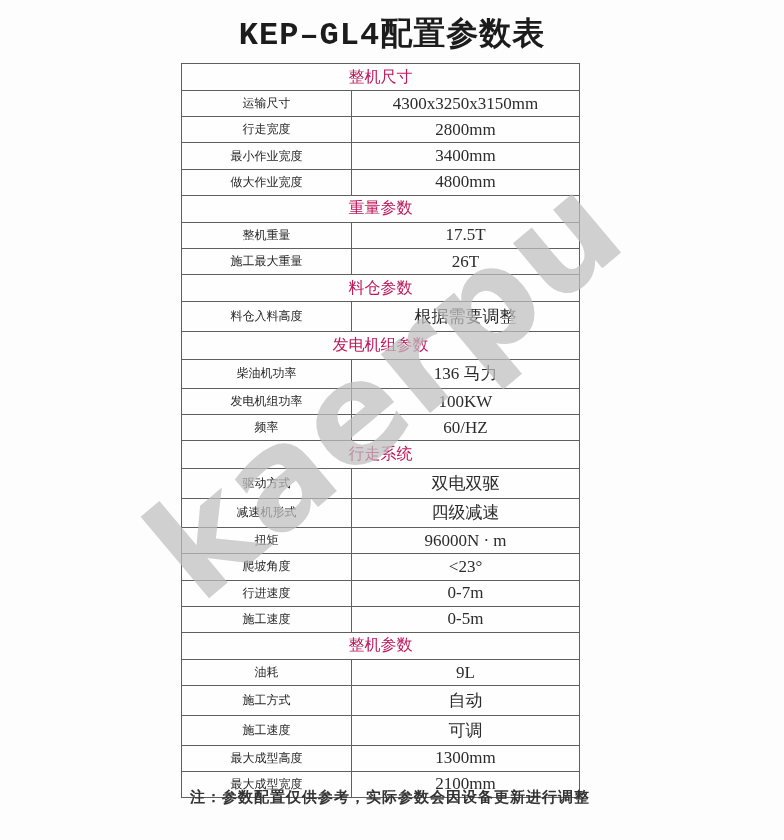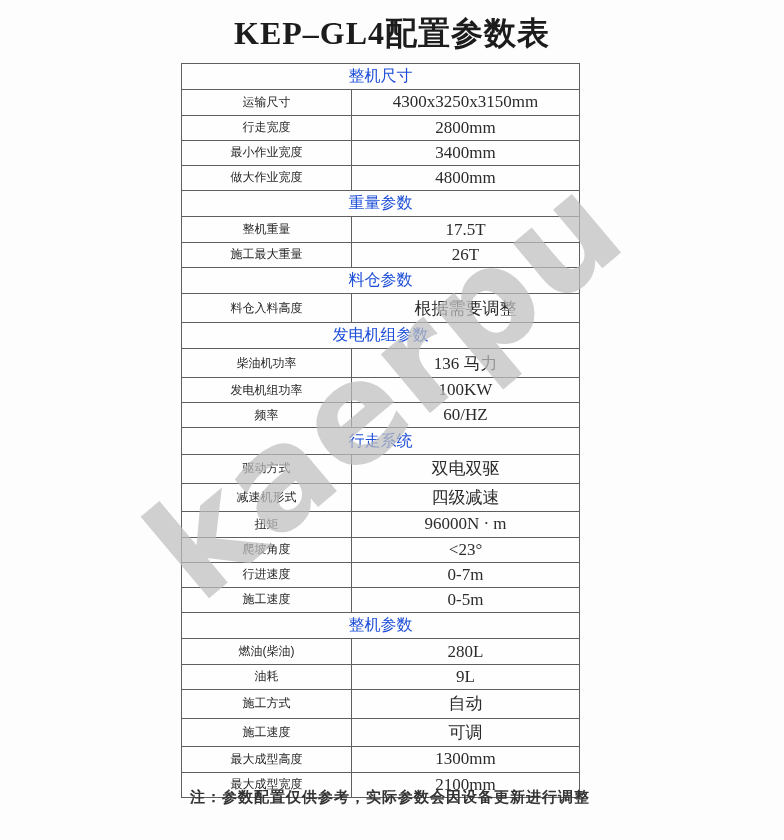--- a/index.html
+++ b/index.html
@@ -18,21 +18,21 @@
     position: absolute;
     top: 12px;
     left: 0;
     width: 784px;
     margin: 0;
     text-align: center;
     font-size: 32px;
     font-weight: 700;
     letter-spacing: 1px;
     color: #1c1c1c;
-    font-family: Liberation Serif, serif;
+    font-family: Liberation Mono, monospace;
   }
   .spec-table {
     position: absolute;
     left: 181px;
     top: 63px;
     width: 398px;
     height: 735px;
     border-collapse: collapse;
     table-layout: fixed;
     background: #fefefe;
@@ -42,21 +42,21 @@
   .spec-table td {
     border: 1px solid #5f5f5f;
     text-align: center;
     vertical-align: middle;
     padding: 0 2px;
     white-space: nowrap;
     overflow: hidden;
   }
   td.section-header {
     font-size: 16px;
-    color: #1d4ed8;
+    color: #be185d;
     font-family: "Liberation Sans", "DejaVu Sans", sans-serif;
   }
   td.label-cell {
     font-size: 12px;
     color: #262626;
     font-family: "Liberation Sans", "DejaVu Sans", sans-serif;
   }
   td.value-cell {
     font-size: 17px;
     color: #2b2b2b;
@@ -178,24 +178,20 @@
           <td class="value-cell">0-7m</td>
         </tr>
         <tr>
           <td class="label-cell">施工速度</td>
           <td class="value-cell">0-5m</td>
         </tr>
         <tr>
           <td colspan="2" class="section-header">整机参数</td>
         </tr>
         <tr>
-          <td class="label-cell">燃油(柴油)</td>
-          <td class="value-cell">280L</td>
-        </tr>
-        <tr>
           <td class="label-cell">油耗</td>
           <td class="value-cell">9L</td>
         </tr>
         <tr>
           <td class="label-cell">施工方式</td>
           <td class="value-cell">自动</td>
         </tr>
         <tr>
           <td class="label-cell">施工速度</td>
           <td class="value-cell">可调</td>

